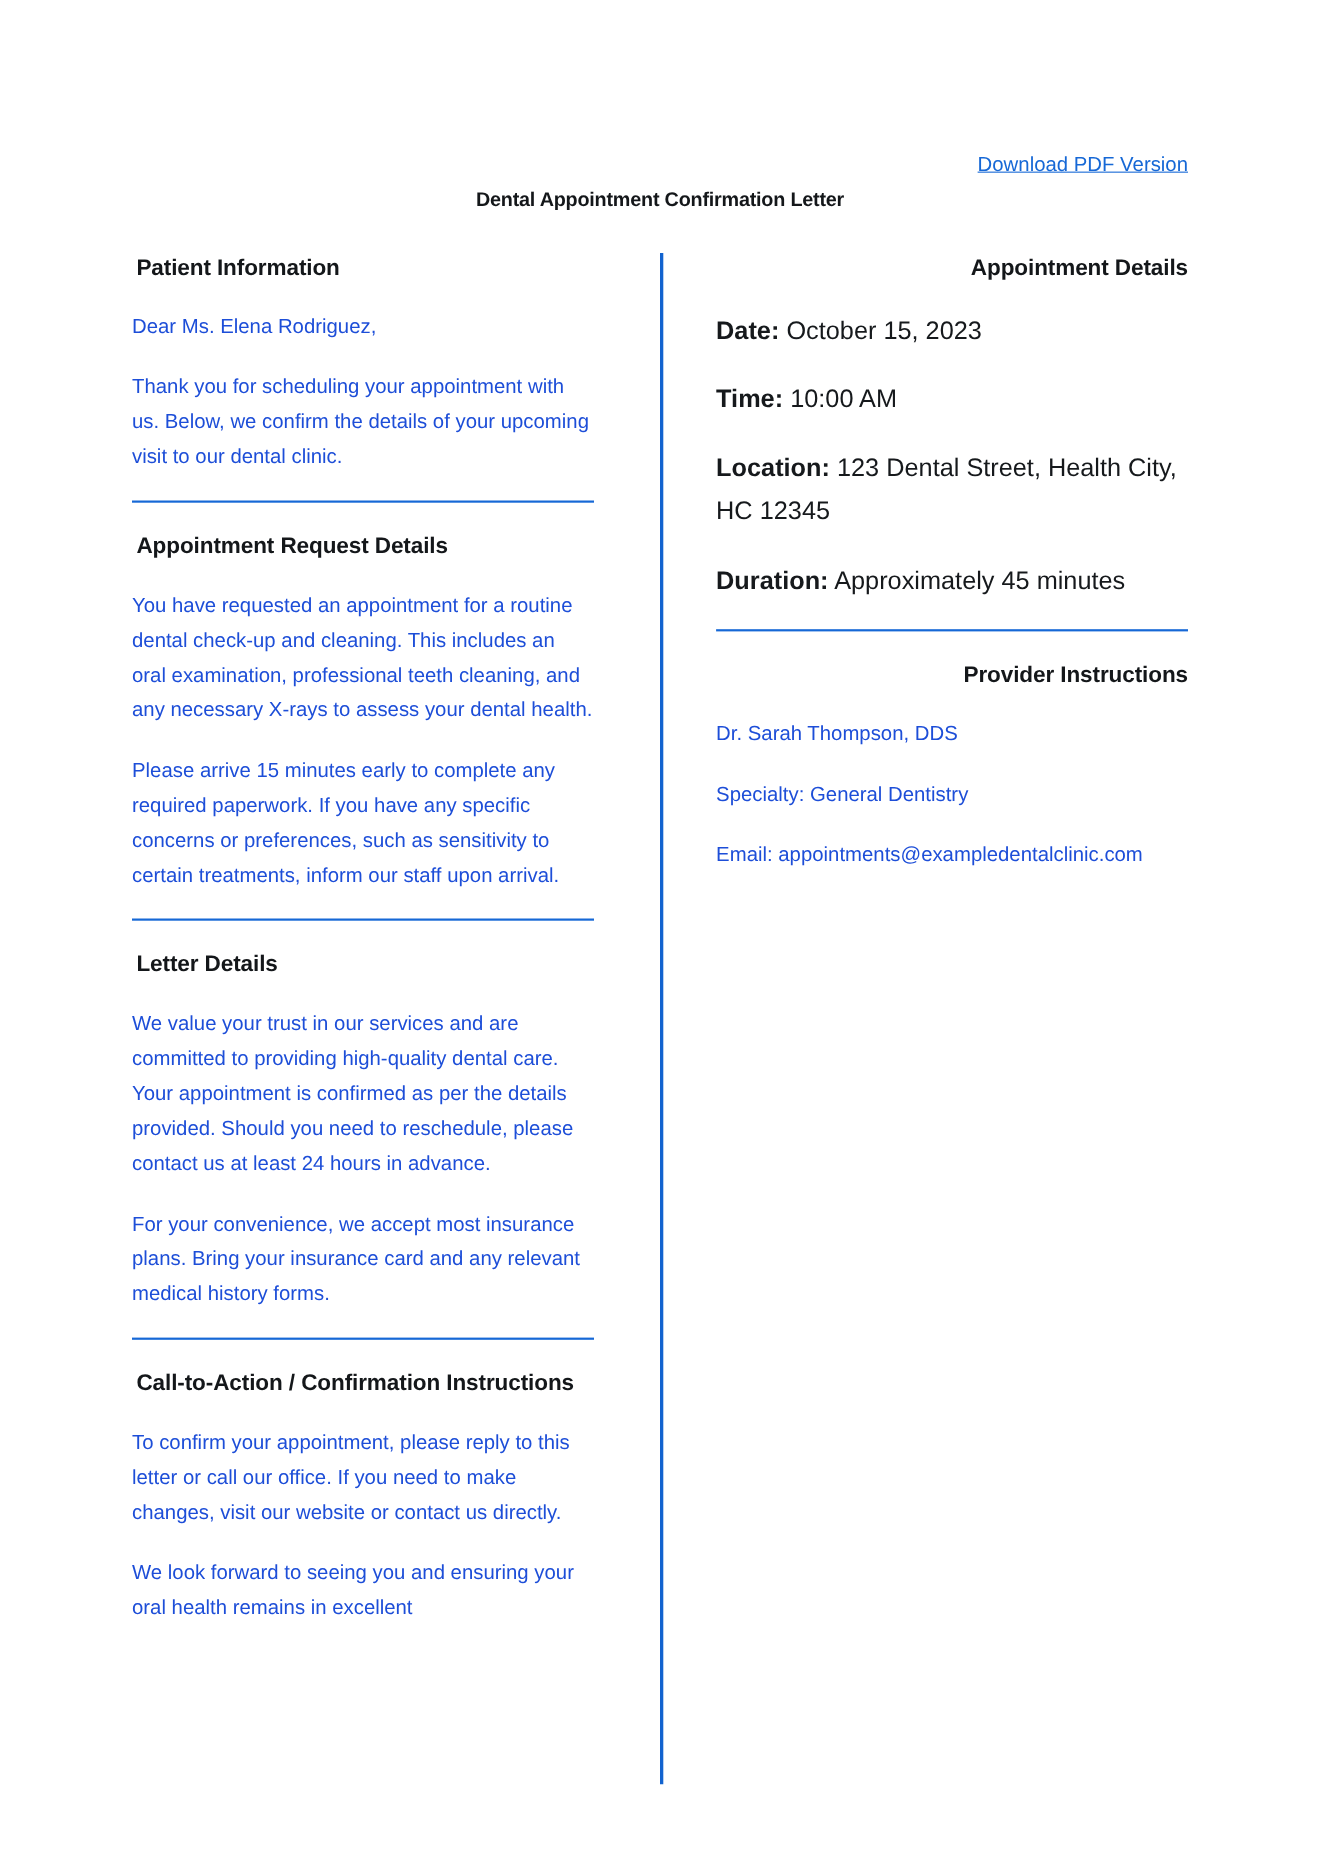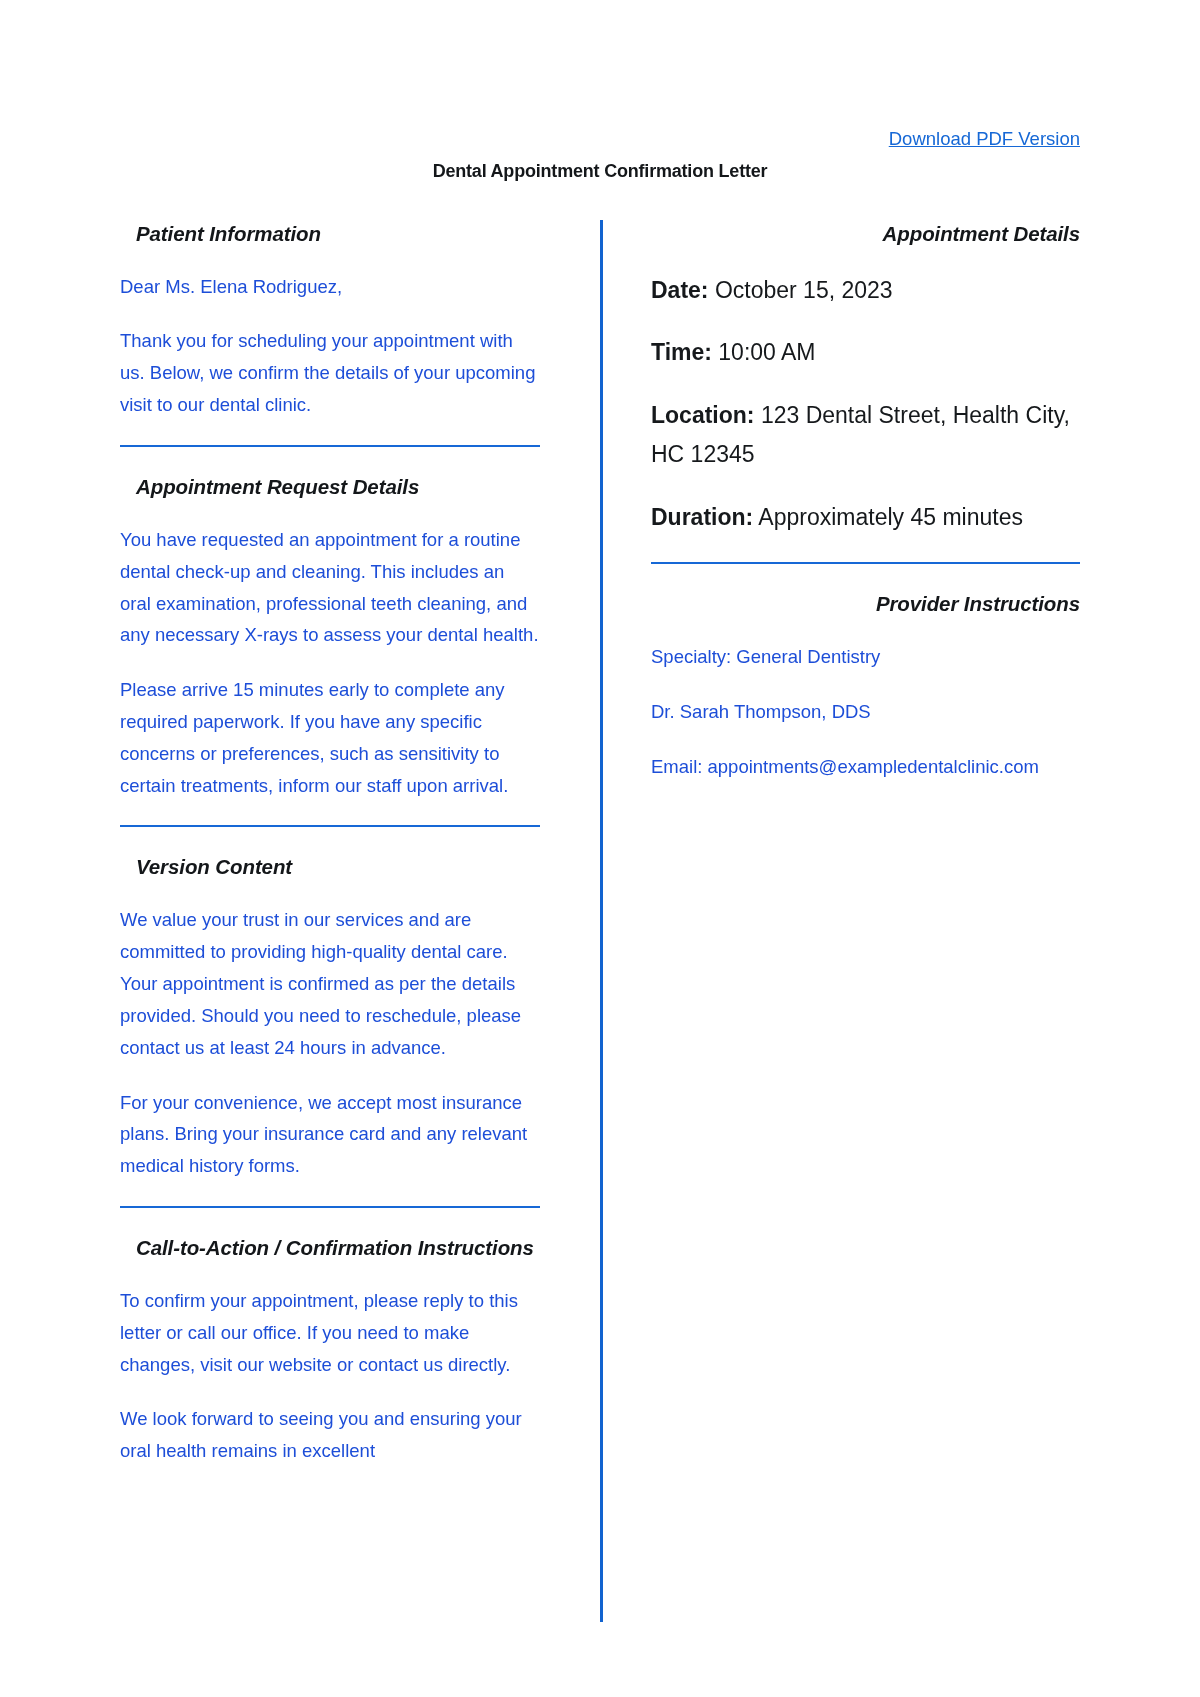--- a/index.html
+++ b/index.html
@@ -13,21 +13,21 @@
     font-family: "Liberation Sans", sans-serif;
     color: #111111;
     overflow: hidden;
     position: relative;
   }
 
   .page {
     width: 1200px;
     height: 1622px;
     box-sizing: border-box;
-    padding: 2px 120px;
+    padding: 12px 120px;
     position: relative;
     overflow: hidden;
   }
 
   
   .toolbar {
     padding-top: 128px;
     text-align: right;
     height: 32px;
     box-sizing: border-box;
@@ -74,23 +74,22 @@
   .col-right {
     flex: 1 1 auto;
     padding-left: 48px;
     box-sizing: border-box;
   }
 
   
   h2.section-heading {
     font-size: 20.5px;
     font-weight: bold;
-    font-style: italic;
     color: #14171a;
-    margin: 0 0 24px 16px;
+    margin: 0 0 24px 4px;
     line-height: 1.32;
     letter-spacing: -0.1px;
   }
   p.body-text {
     font-size: 18.5px;
     line-height: 1.72;
     margin: 0 0 23px 0;
     color: #1d4ed8;
   }
   p.body-text:last-child { margin-bottom: 0; }
@@ -136,21 +135,21 @@
 
       <div class="section">
         <h2 class="section-heading">Appointment Request Details</h2>
         <p class="body-text">You have requested an appointment for a routine dental check-up and cleaning. This includes an oral examination, professional teeth cleaning, and any necessary X-rays to assess your dental health.</p>
         <p class="body-text">Please arrive 15 minutes early to complete any required paperwork. If you have any specific concerns or preferences, such as sensitivity to certain treatments, inform our staff upon arrival.</p>
       </div>
 
       <hr class="rule">
 
       <div class="section">
-        <h2 class="section-heading">Version Content</h2>
+        <h2 class="section-heading">Letter Details</h2>
         <p class="body-text">We value your trust in our services and are committed to providing high-quality dental care. Your appointment is confirmed as per the details provided. Should you need to reschedule, please contact us at least 24 hours in advance.</p>
         <p class="body-text">For your convenience, we accept most insurance plans. Bring your insurance card and any relevant medical history forms.</p>
       </div>
 
       <hr class="rule">
 
       <div class="section">
         <h2 class="section-heading">Call-to-Action / Confirmation Instructions</h2>
         <p class="body-text">To confirm your appointment, please reply to this letter or call our office. If you need to make changes, visit our website or contact us directly.</p>
         <p class="body-text">We look forward to seeing you and ensuring your oral health remains in excellent</p>
@@ -180,22 +179,22 @@
         <p class="kv last">
           <span class="k">Duration:</span>
           <span>Approximately 45 minutes</span>
         </p>
       </div>
 
       <hr class="rule">
 
       <div class="section">
         <h2 class="section-heading">Provider Instructions</h2>
+        <p class="body-text">Dr. Sarah Thompson, DDS</p>
         <p class="body-text">Specialty: General Dentistry</p>
-        <p class="body-text">Dr. Sarah Thompson, DDS</p>
         <p class="body-text">Email: appointments@exampledentalclinic.com</p>
       </div>
 
     </div>
 
   </div>
 
 </div>
 
 </body></html>

